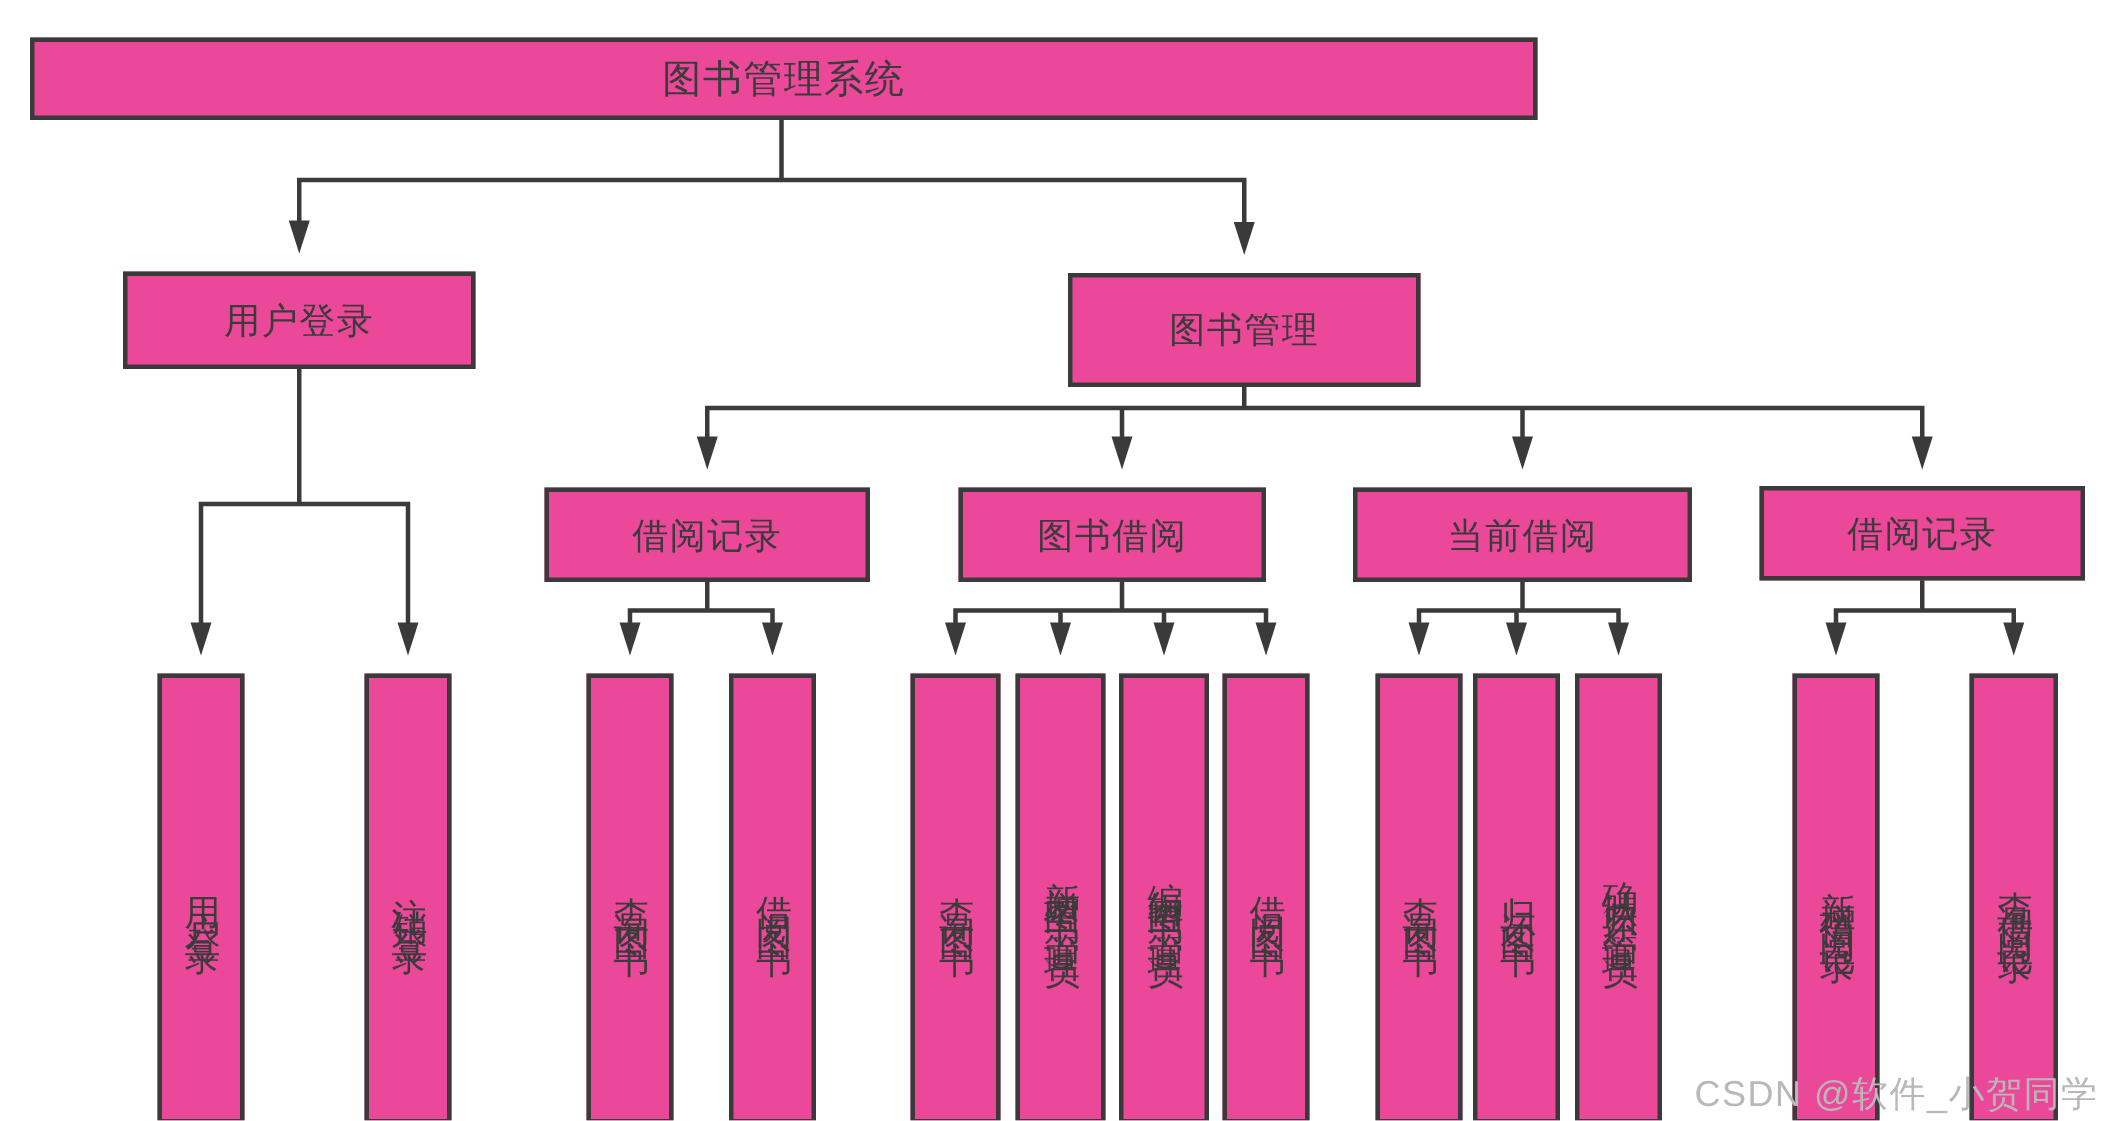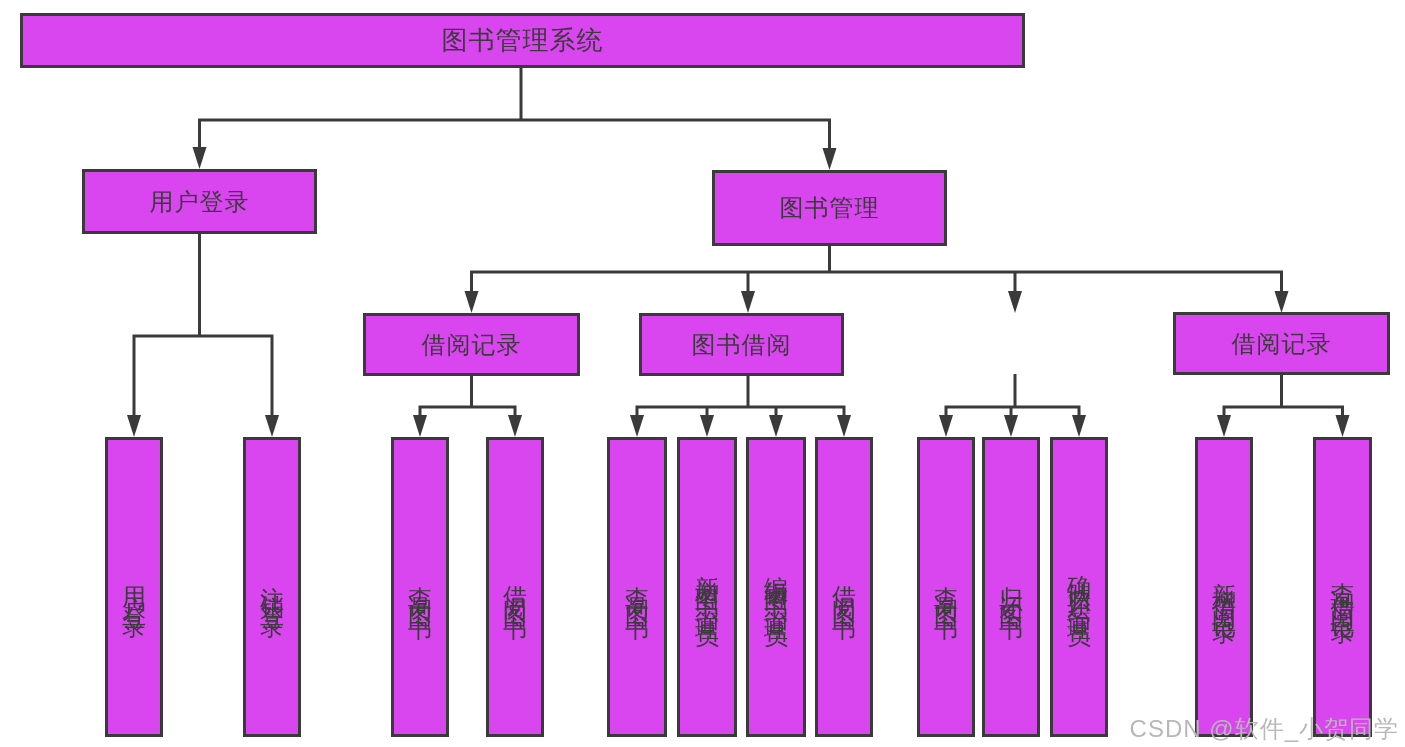--- a/index.html
+++ b/index.html
@@ -17,25 +17,26 @@
     color:var(--text);
     overflow:hidden;
   }
   .connectors{position:absolute;left:0;top:0;color:var(--line);}
   .connectors path{stroke:currentColor;stroke-width:3;fill:none;}
   .connectors polygon{fill:currentColor;stroke:none;}
   .node{
     position:absolute;
     box-sizing:border-box;
     border:3px solid var(--line);
-    background:#d946ef;
+    background:#ec4899;
     display:flex;align-items:center;justify-content:center;
     font-size:24px;
     letter-spacing:1px;
     white-space:nowrap;
+    margin-top:12px;
   }
   .node.root{left:20px;top:13px;width:1005px;height:55px;font-size:26px;}
   .leaf{top:437px;height:300px;}
   .leaf span{
     writing-mode:vertical-rl;
     text-orientation:mixed;
     font-size:24px;
     line-height:1;
     letter-spacing:10px;
     white-space:nowrap;
@@ -92,20 +93,21 @@
     <polygon points="1335.5,415 1349.5,415 1342.5,437"></polygon>
   </svg>
 
   <div class="node root">图书管理系统</div>
 
   <div class="node" style="left:82px;top:169px;width:235px;height:65px;">用户登录</div>
   <div class="node" style="left:712px;top:170px;width:235px;height:76px;">图书管理</div>
 
   <div class="node" style="left:363px;top:313px;width:217px;height:63px;">借阅记录</div>
   <div class="node" style="left:639px;top:313px;width:205px;height:63px;">图书借阅</div>
+  <div class="node" style="left:902px;top:313px;width:226px;height:63px;">当前借阅</div>
   <div class="node" style="left:1173px;top:312px;width:217px;height:63px;">借阅记录</div>
 
   <div class="node leaf" style="left:105px;width:58px;">
     <span>用户登录</span>
   </div>
   <div class="node leaf" style="left:243px;width:58px;">
     <span>注销登录</span>
   </div>
 
   <div class="node leaf" style="left:391px;width:58px;">

